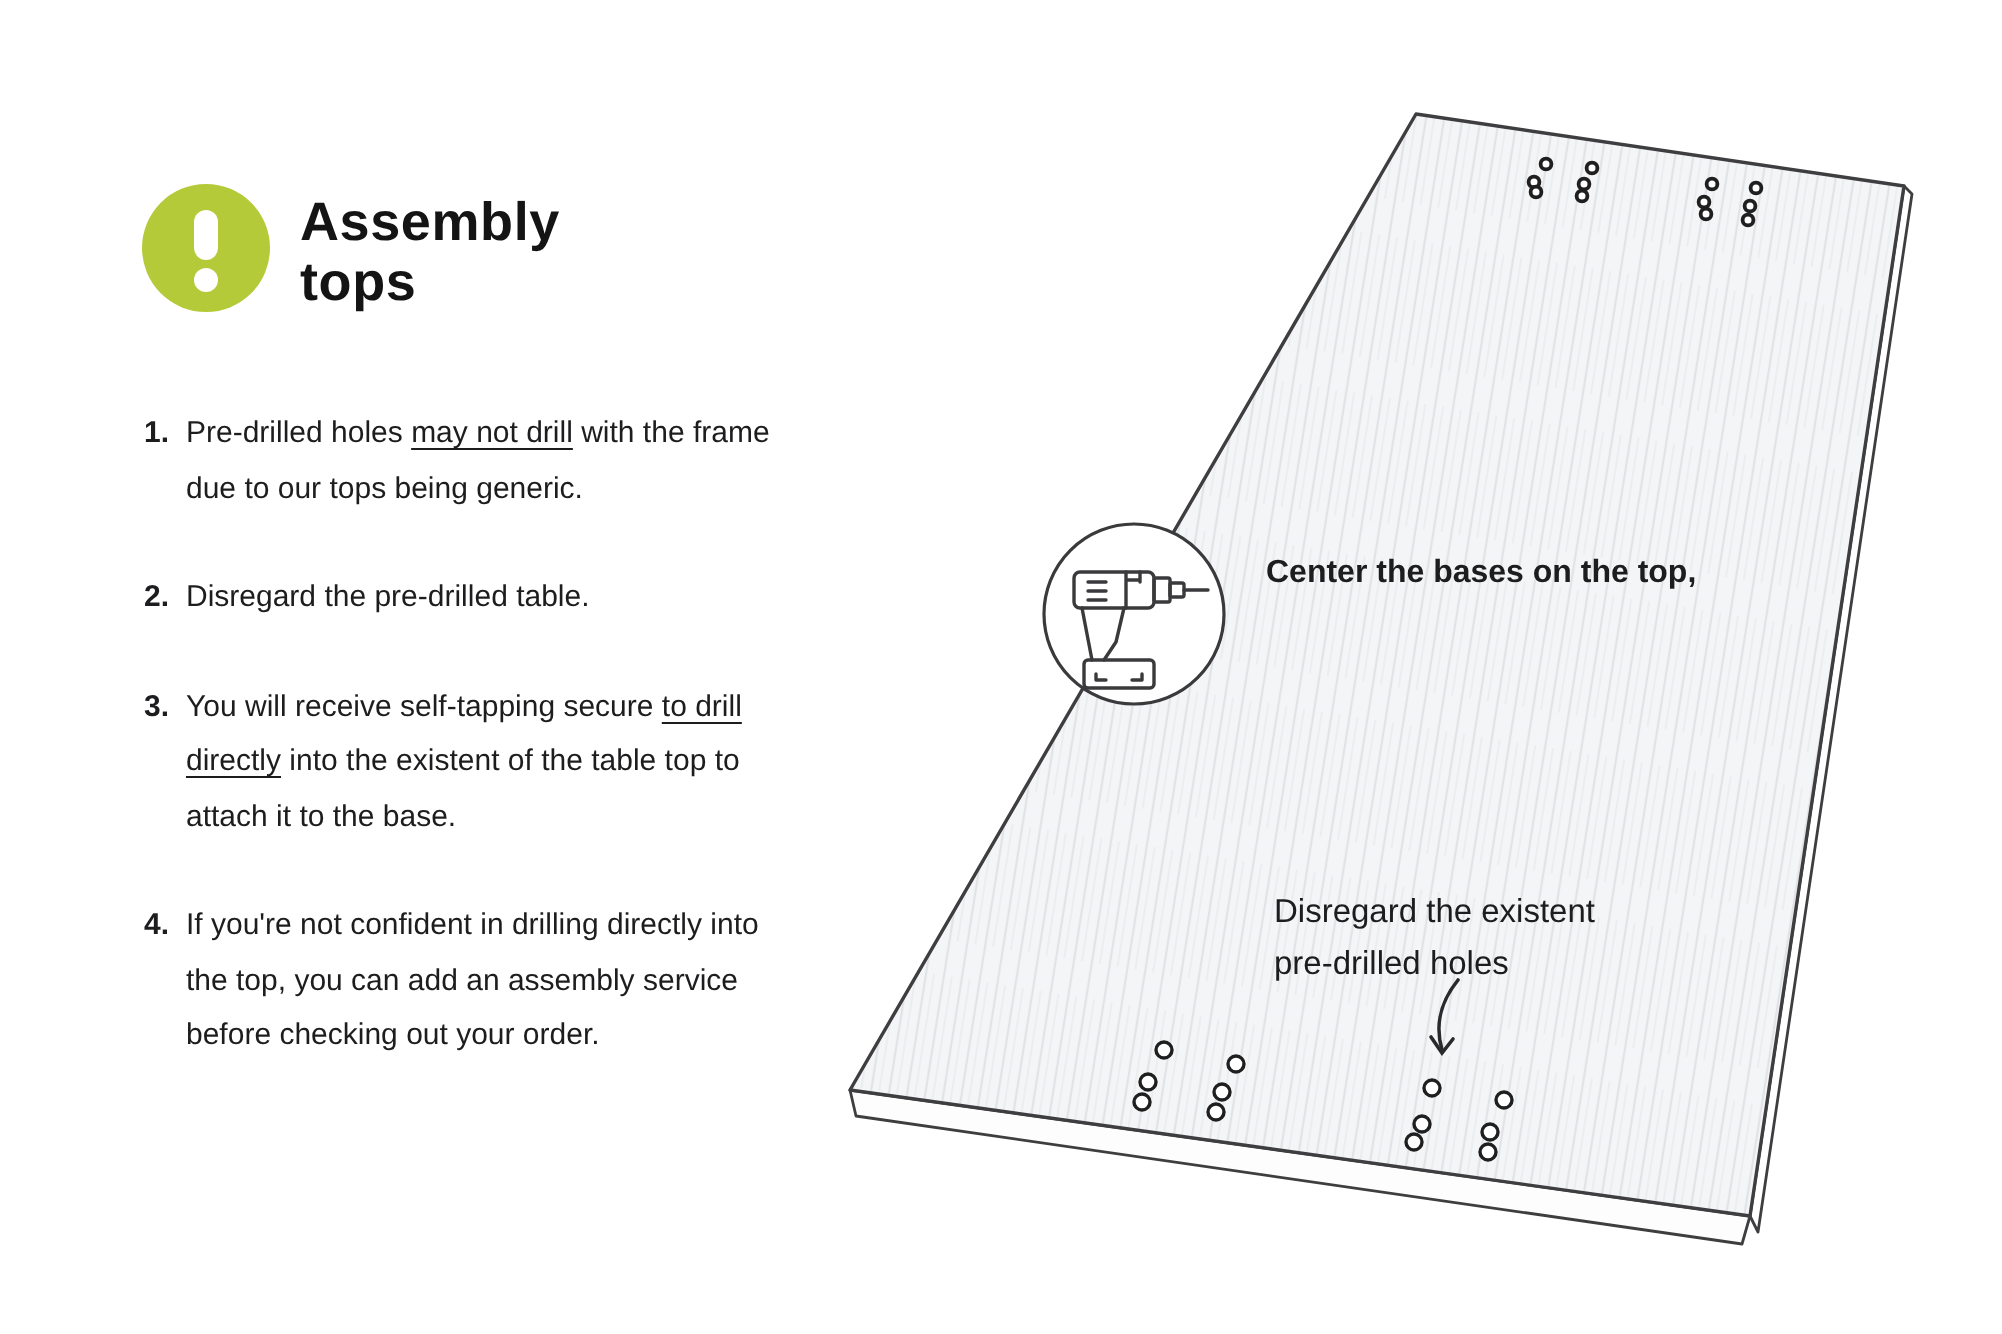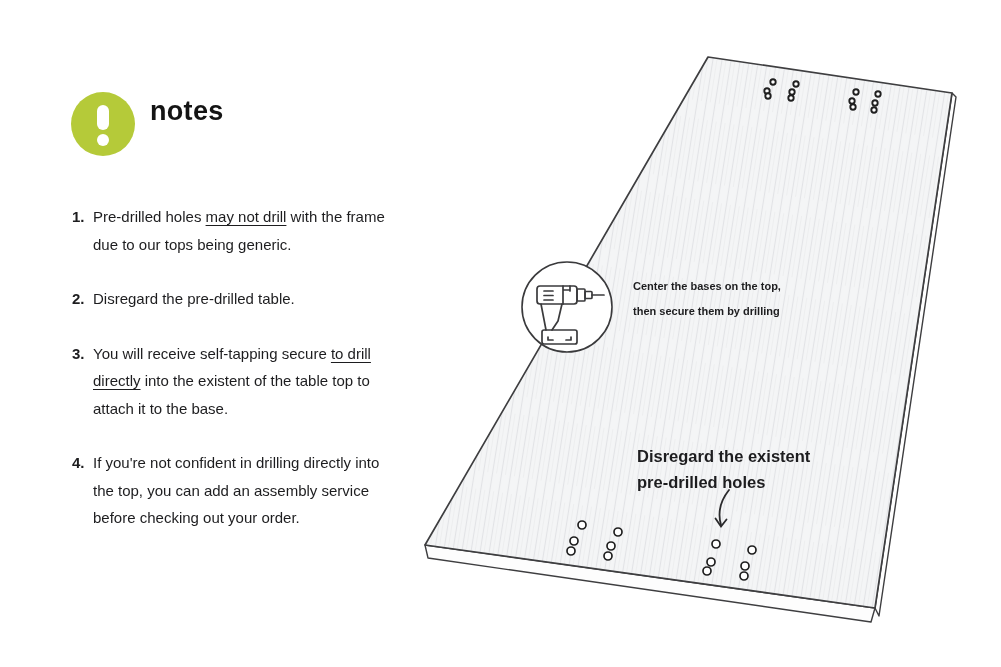--- a/index.html
+++ b/index.html
@@ -29,25 +29,25 @@
     position:absolute;left:72px;top:203px;width:330px;
     font-size:15px;line-height:27.5px;color:#1d1d1f;
   }
   .note{display:flex;margin-bottom:27px;}
   .note .num{font-weight:700;width:21px;flex:0 0 21px;}
   .note .txt{width:300px;}
   .note .u{text-decoration:underline;text-underline-offset:3px;}
   
   .callout-drill-text{
     position:absolute;left:633px;top:274px;
-    font-size:11px;font-weight:700;line-height:25px;color:#1d1d1f;
+    font-size:16px;font-weight:700;line-height:25px;color:#1d1d1f;
   }
   .callout-holes-text{
     position:absolute;left:637px;top:443px;
-    font-size:16.5px;font-weight:700;line-height:26px;color:#1d1d1f;
+    font-size:16.5px;font-weight:400;line-height:26px;color:#1d1d1f;
   }
   svg.scene{position:absolute;left:0;top:0;}
 </style>
 </head>
 <body>
 
 <svg class="scene" width="1001" height="667" viewBox="0 0 1001 667">
   <defs>
     <pattern id="grain" width="9" height="80" patternUnits="userSpaceOnUse" patternTransform="rotate(9)">
       <rect width="9" height="80" fill="#f4f5f6"></rect>
@@ -117,21 +117,22 @@
       <path d="M548,340 V337 M548,340 H553 M571,340 H566 M571,340 V337"></path>
     </g>
   </g>
 </svg>
 
 <div class="alert-badge" style="background: rgb(181, 202, 57);">
   <span class="stem"></span>
   <span class="dot"></span>
 </div>
 <div class="page-title">
-  <div>notes</div>
+  <div>Assembly</div>
+  <div>tops</div>
 </div>
 
 <div class="notes">
   <div class="note">
     <span class="num">1.</span>
     <span class="txt"><span>Pre-drilled holes </span><span class="u">may not drill</span><span> with the frame due to our tops being generic.</span></span>
   </div>
   <div class="note">
     <span class="num">2.</span>
     <span class="txt"><span>Disregard the pre-drilled table.</span><span class="u"></span><span></span></span>
@@ -141,18 +142,17 @@
     <span class="txt"><span>You will receive self-tapping secure </span><span class="u">to drill directly</span><span> into the existent of the table top to attach it to the base.</span></span>
   </div>
   <div class="note">
     <span class="num">4.</span>
     <span class="txt"><span>If you're not confident in drilling directly into the top, you can add an assembly service before checking out your order.</span><span class="u"></span><span></span></span>
   </div>
 </div>
 
 <div class="callout-drill-text">
   <div>Center the bases on the top,</div>
-  <div>then secure them by drilling</div>
 </div>
 <div class="callout-holes-text">
   <div>Disregard the existent</div>
   <div>pre-drilled holes</div>
 </div>
 
 </body></html>

